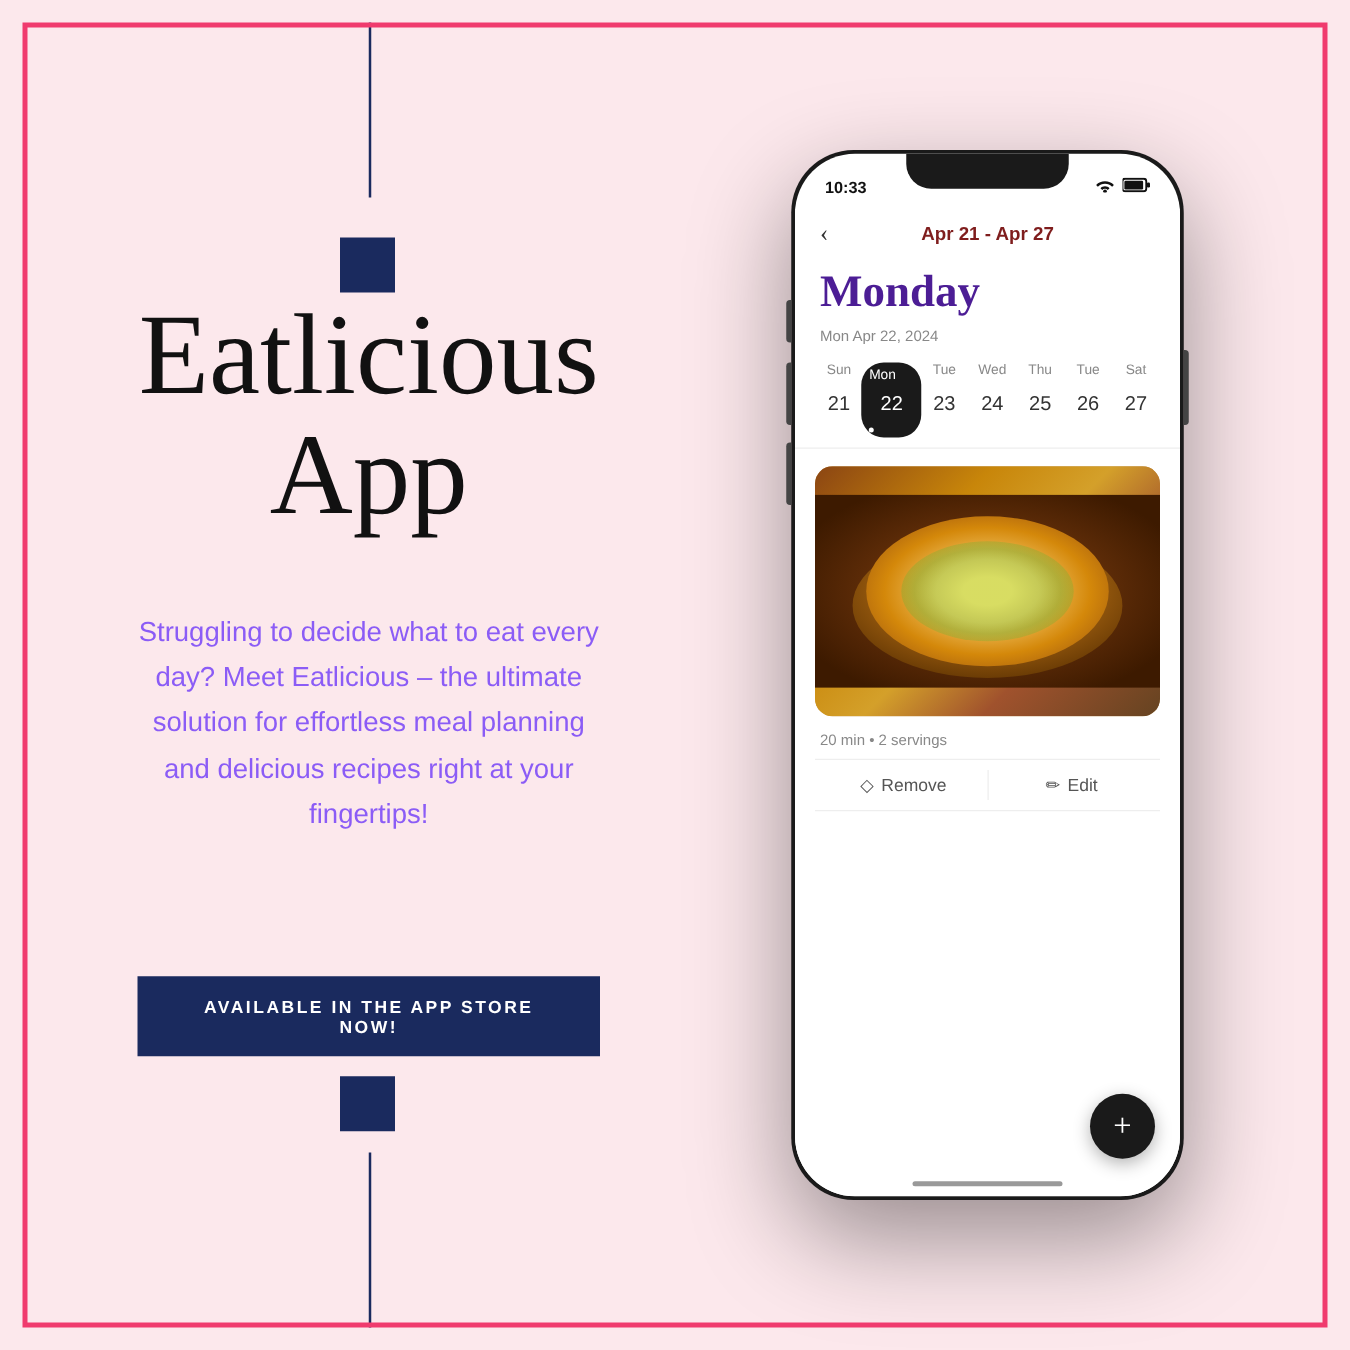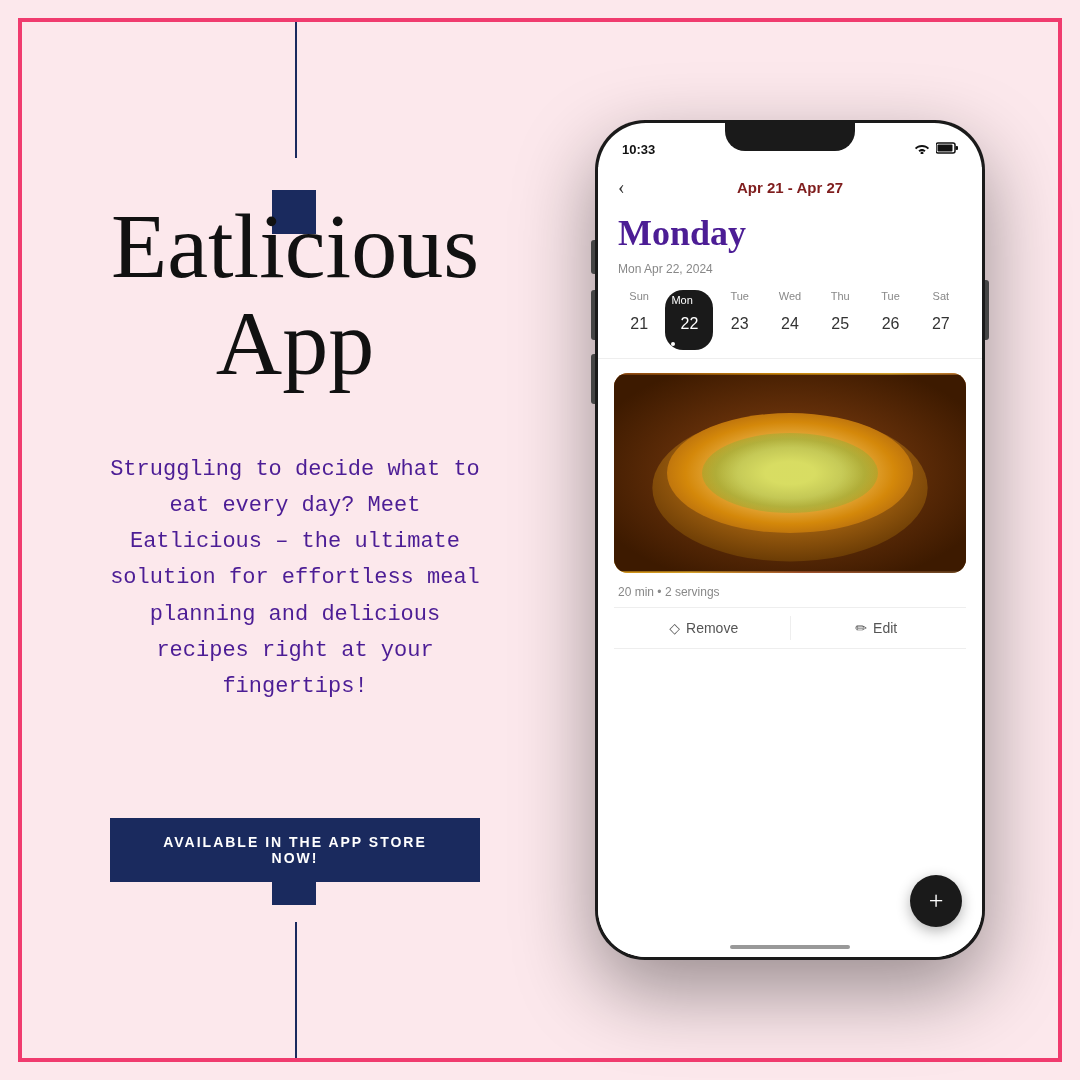--- a/index.html
+++ b/index.html
@@ -74,23 +74,23 @@
     .app-title {
       font-size: 92px;
       font-weight: 400;
       color: #111;
       text-align: center;
       line-height: 1.05;
       margin-bottom: 60px;
       font-family: Georgia, serif;
     }
     .app-description {
-      font-family: Liberation Mono, monospace;
+      font-family: Liberation Sans, sans-serif;
       font-size: 22px;
-      color: #4c1d95;
+      color: #8b5cf6;
       text-align: center;
       line-height: 1.65;
       margin-bottom: 112px;
       font-weight: 400;
     }
     .cta-button {
       background: #1a2a5e;
       color: #fff;
       font-family: Arial, sans-serif;
       font-size: 14px;
@@ -109,21 +109,21 @@
       top: 50px;
       width: 500px;
       height: 980px;
       display: flex;
       align-items: center;
       justify-content: center;
     }
 
     
     .phone-mockup {
-      width: 390px;
+      width: 314px;
       height: 840px;
       background: #1a1a1a;
       border-radius: 50px;
       position: relative;
       box-shadow: 0 30px 80px rgba(0,0,0,0.4);
       padding: 3px;
     }
     .phone-inner {
       width: 100%;
       height: 100%;

